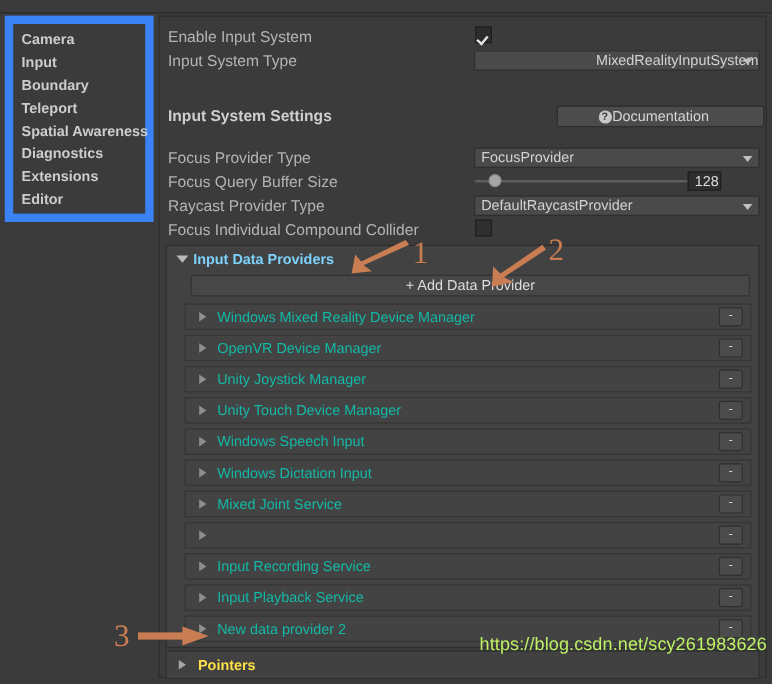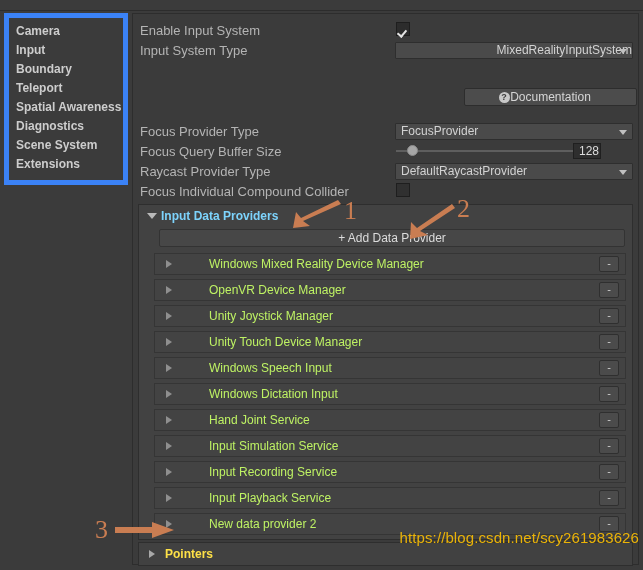--- a/index.html
+++ b/index.html
@@ -38,21 +38,21 @@
     color: #6a6a6a;
     white-space: nowrap;
   }
 
   
   .sidebar {
     position: absolute;
     left: 4px; top: 13px;
     width: 124px; height: 172px;
     background: #3b3b3b;
-    border: 5px solid #3b82f6;
+    border: 7px solid #3b82f6;
     box-sizing: border-box;
     padding: 4px 0 0 0;
   }
   .sidebar-item {
     height: 19px;
     line-height: 19px;
     padding-left: 7px;
     font-size: 12px;
     color: #c3c3c3;
     white-space: nowrap;
@@ -259,23 +259,22 @@
     width: 472px;
     height: 22px;
     background: #434343;
     border: 1px solid #353535;
     box-sizing: border-box;
   }
   .prov .ptext {
     position: absolute;
     left: 26px; top: 3px;
     font-size: 12px;
-    color: #bef264;
-    white-space: nowrap;
-    margin-left: 28px;
+    color: #14b8a6;
+    white-space: nowrap;
   }
   .prov .ptri {
     position: absolute;
     left: 11px; top: 6px;
     width: 0; height: 0;
     border-top: 4px solid transparent;
     border-bottom: 4px solid transparent;
     border-left: 6px solid #8f8f8f;
   }
   .prov .minus {
@@ -331,62 +330,63 @@
     position: absolute;
     pointer-events: none;
   }
 
   
   .watermark {
     position: absolute;
     right: 4px;
     bottom: 24px;
     font-size: 15px;
-    color: #eab308;
+    color: #bef264;
     white-space: nowrap;
     letter-spacing: 0.1px;
   }
 </style>
 </head>
 <body>
 
 <div id="root">
 
   <div class="top-strip">
     <span class="ghost"></span>
   </div>
 
   <div class="sidebar">
     <div class="sidebar-item bold">Camera</div>
     <div class="sidebar-item bold">Input</div>
     <div class="sidebar-item bold">Boundary</div>
     <div class="sidebar-item bold">Teleport</div>
     <div class="sidebar-item bold">Spatial Awareness</div>
     <div class="sidebar-item bold">Diagnostics</div>
-    <div class="sidebar-item bold">Scene System</div>
     <div class="sidebar-item bold">Extensions</div>
+    <div class="sidebar-item bold">Editor</div>
   </div>
 
   <div class="main">
 
     <div class="row" style="top:7px;">
       <span class="lbl">Enable Input System</span>
       <span class="checkbox checked" style="left:263px;top:1px;"></span>
     </div>
 
     <div class="row" style="top:27px;">
       <span class="lbl">Input System Type</span>
       <div class="dropdown" style="left:262px;top:1px;width:238px;text-align:right;">
         <span>MixedRealityInputSystem</span>
         <span class="caret"></span>
       </div>
     </div>
 
 
     <div class="row" style="top:71px;height:24px;">
+      <span class="lbl bold" style="font-size:13px;top:4px;">Input System Settings</span>
       <div class="doc-btn" style="left:331px;top:3px;width:173px;">
         <span class="qmark">?</span>
         <span>Documentation</span>
       </div>
     </div>
 
     <div class="row" style="top:108px;">
       <span class="lbl">Focus Provider Type</span>
       <div class="dropdown" style="left:262px;top:1px;width:238px;">
         <span>FocusProvider</span>
@@ -449,26 +449,25 @@
         <span class="ptext">Windows Speech Input</span>
         <span class="minus">-</span>
       </div>
       <div class="prov" style="top:178px;">
         <span class="ptri"></span>
         <span class="ptext">Windows Dictation Input</span>
         <span class="minus">-</span>
       </div>
       <div class="prov" style="top:204px;">
         <span class="ptri"></span>
-        <span class="ptext">Hand Joint Service</span>
+        <span class="ptext">Mixed Joint Service</span>
         <span class="minus">-</span>
       </div>
       <div class="prov" style="top:230px;">
         <span class="ptri"></span>
-        <span class="ptext">Input Simulation Service</span>
         <span class="minus">-</span>
       </div>
       <div class="prov" style="top:256px;">
         <span class="ptri"></span>
         <span class="ptext">Input Recording Service</span>
         <span class="minus">-</span>
       </div>
       <div class="prov" style="top:282px;">
         <span class="ptri"></span>
         <span class="ptext">Input Playback Service</span>

